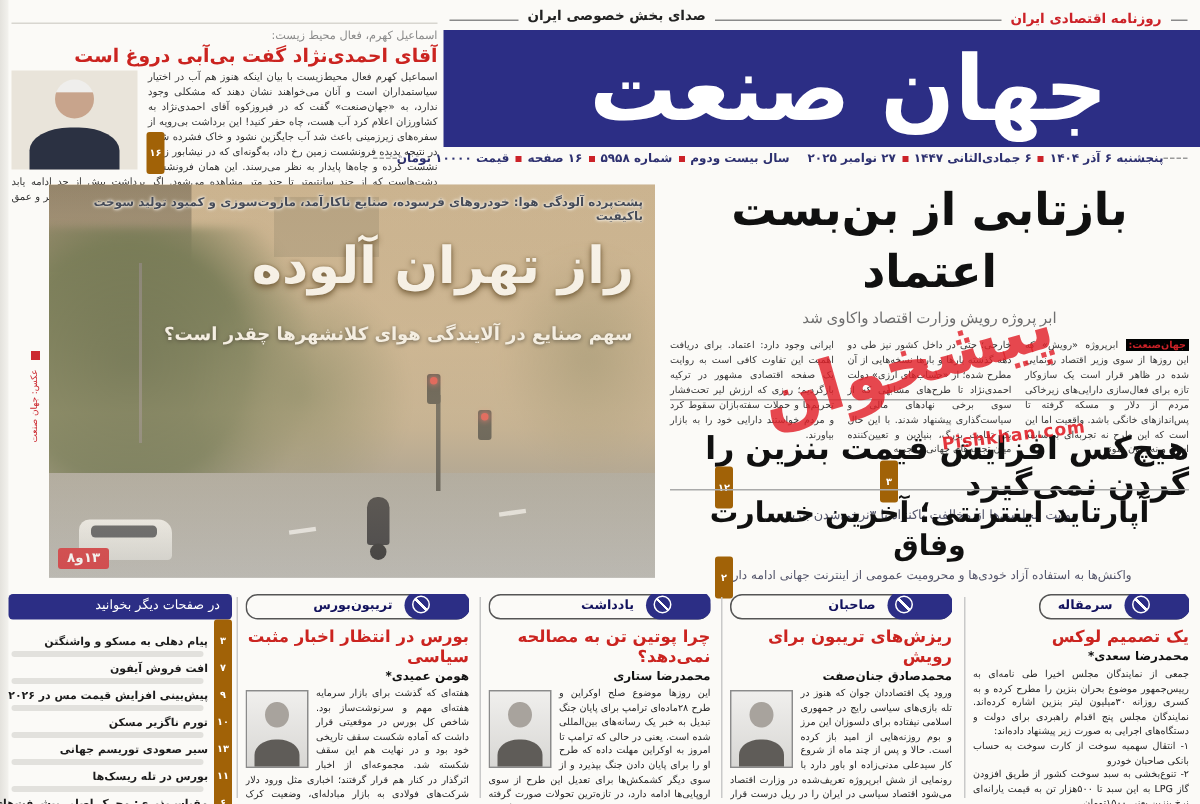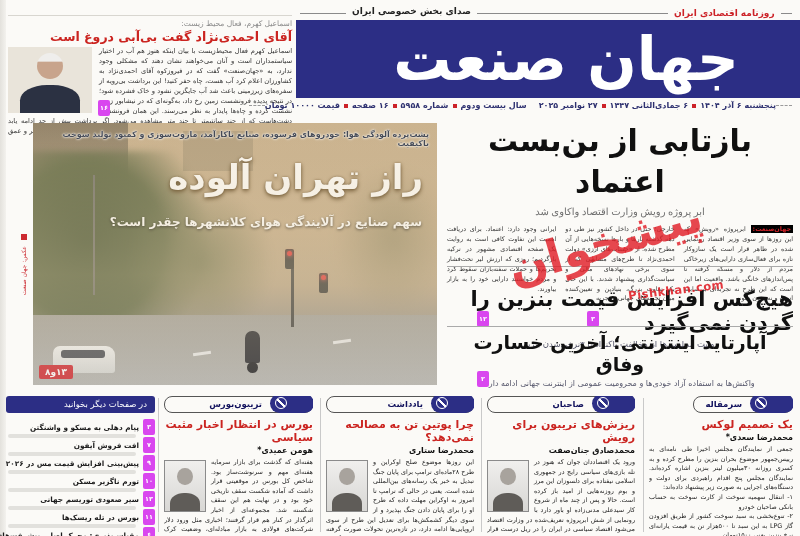--- a/index.html
+++ b/index.html
@@ -25,22 +25,22 @@
   .tl{left:8px;top:15px;width:284px;height:98px;border-top:1px solid #d8d6d0;padding-top:3px;}
   .tl-kicker{text-align:right;font-size:7.5px;color:#8a8a8a;}
   .tl-headline{text-align:right;font-size:12.5px;font-weight:900;color:#cb2420;margin:1px 0 2px;}
   .kahrom{float:left;width:84px;height:66px;margin:1px 7px 0 0;background:#e9e4da;position:relative;overflow:hidden;}
   .kahrom::before{content:"";position:absolute;top:6px;left:29px;width:26px;height:26px;border-radius:50%;
      background:linear-gradient(180deg,#efeeec 0 32%,#c8a48c 34%);}
   .kahrom::after{content:"";position:absolute;bottom:-6px;left:12px;width:60px;height:34px;border-radius:45% 45% 0 0;background:#2b3142;}
   .tl-body{font-size:6.7px;line-height:1.5;color:#333;text-align:justify;}
   .tl-badge{position:absolute;left:90px;bottom:1px;}
 
-  .badge-sq{display:inline-flex;align-items:center;justify-content:center;min-width:10px;height:16px;padding:0 1px;
-     background:#d946ef;color:#fff;font-size:6.5px;font-weight:bold;border-radius:2px;}
+  .badge-sq{display:inline-flex;align-items:center;justify-content:center;min-width:10px;height:28px;padding:0 1px;
+     background:#a16207;color:#fff;font-size:6.5px;font-weight:bold;border-radius:2px;}
 
   
   .photo{left:33px;top:123px;width:404px;height:262px;overflow:hidden;
      background:linear-gradient(180deg,#c5ad8a 0%,#c3aa87 40%,#b7a284 62%,#a39784 72%,#9b968c 80%,#a5a29a 90%,#9e9c96 100%);}
   .photo::after{content:"";position:absolute;inset:0;
      background:linear-gradient(180deg,rgba(224,202,162,.22),rgba(224,206,170,.40) 58%,rgba(205,200,190,.25));pointer-events:none;}
   .bld1{left:0;top:0;width:95px;height:58px;background:linear-gradient(180deg,#6f6350,#8d7f68);opacity:.8;}
   .bld2{left:150px;top:8px;width:70px;height:40px;background:#9b8a6e;opacity:.6;}
   .t1{left:-34px;top:28px;width:210px;height:215px;background:radial-gradient(ellipse at 42% 42%,#42502f 0%,#55603c 45%,rgba(85,96,60,0) 72%);filter:blur(3px);}
   .t2{left:92px;top:60px;width:150px;height:160px;background:radial-gradient(ellipse,#6a6f4a 0%,rgba(106,111,74,0) 70%);filter:blur(4px);opacity:.85;}

